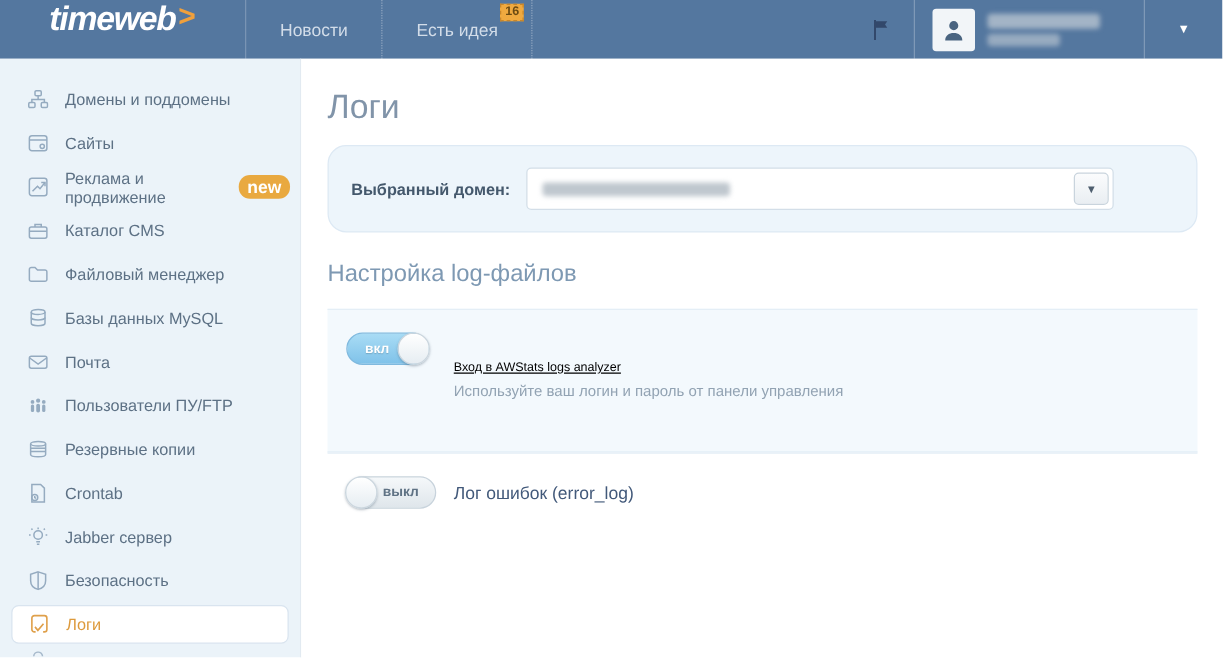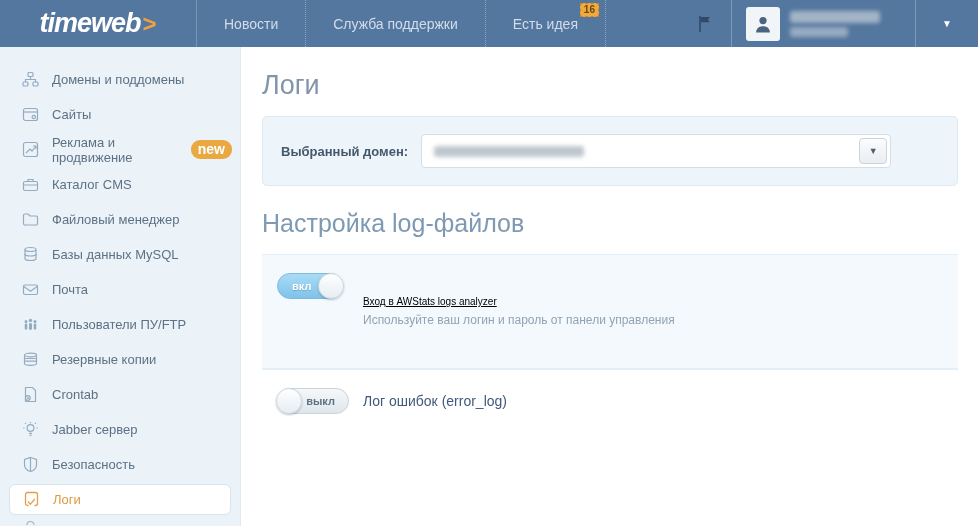--- a/index.html
+++ b/index.html
@@ -11,21 +11,21 @@
   }
   
   .topbar {
     height: 47px;
     background: #54779F;
     display: flex;
     align-items: stretch;
   }
   .logo {
     width: 197px;
-    display: flex; align-items: center; justify-content: center;
+    display: flex; align-items: flex-start; justify-content: center;
     border-right: 1px solid rgba(255,255,255,0.22);
     cursor: pointer;
   }
   .logo-text {
     color: #fff; font-size: 27px; font-weight: bold; font-style: italic;
     letter-spacing: -1px;
   }
   .logo-arrow { color: #F0A03C; font-size: 24px; font-weight: bold; margin-left: 2px; }
   .topnav { display: flex; align-items: stretch; }
   .nav-item {
@@ -98,40 +98,40 @@
   .side-item.active .icn { color: #DFA04B; }
   .side-item.partial { height: 9px; overflow: hidden; align-items: flex-start; opacity: .8; padding-top: 3px; }
 
   
   .content { flex: 1; background: #fff; padding: 0 20px 0 21px; }
   .page-title {
     font-size: 27px; font-weight: 300; color: #8194A9;
     margin: 23px 0 15px;
   }
   .domain-panel {
-    background: #EDF5FB; border: 1px solid #DDE9F4; border-radius: 5px;
+    background: #EDF5FB; border: 1px solid #DDE9F4; border-radius: 15px;
     height: 70px; display: flex; align-items: center;
     padding: 0 18px; margin-bottom: 23px;
   }
   .domain-label { font-size: 13px; font-weight: bold; color: #44586C; margin-right: 13px; }
   .domain-select {
     width: 470px; height: 34px;
     background: #fff; border: 1px solid #D3DEE8; border-radius: 4px;
     display: flex; align-items: center; justify-content: space-between;
     padding: 0 3px 0 12px; cursor: pointer;
   }
   .domain-blur { width: 150px; height: 11px; background: #BFC7CE; filter: blur(2px); border-radius: 3px; }
   .select-btn {
     width: 28px; height: 26px;
     border: 1px solid #C9D4DD; border-radius: 4px;
     background: linear-gradient(#FBFCFD, #E9EEF2);
     display: flex; align-items: center; justify-content: center;
     color: #4E5E6E; font-size: 9px;
   }
-  .section-heading { font-size: 25px; font-weight: 400; color: #7E99B3; margin: 0 0 16px; }
+  .section-heading { font-size: 19px; font-weight: 400; color: #7E99B3; margin: 0 0 16px; }
   .log-row {
     display: flex; align-items: flex-start;
     padding: 17px 0 17px 15px;
     border-top: 1px solid #E4EEF6;
   }
   .log-row.on { background: #F3F9FD; border-bottom: 1px solid #E4EEF6; padding-bottom: 41px; }
   .toggle-col { width: 86px; flex: none; padding-top: 1px; }
   .row-label { font-size: 14px; color: #42597A; padding-top: 6px; }
   .aw-link {
     display: inline-block; margin-top: 24px;
@@ -169,23 +169,20 @@
 <body>
 
 <header class="topbar">
   <div class="logo">
     <span class="logo-text">timeweb</span>
     <span class="logo-arrow">&gt;</span>
   </div>
   <nav class="topnav">
     <a class="nav-item">
       <span>Новости</span>
-    </a>
-    <a class="nav-item">
-      <span>Служба поддержки</span>
     </a>
     <a class="nav-item">
       <span>Есть идея</span>
       <span class="idea-badge">16</span>
     </a>
   </nav>
   <div class="top-spacer"></div>
   <div class="flagblock">
     <span>
       <svg width="18" height="20" viewBox="0 0 18 20">

